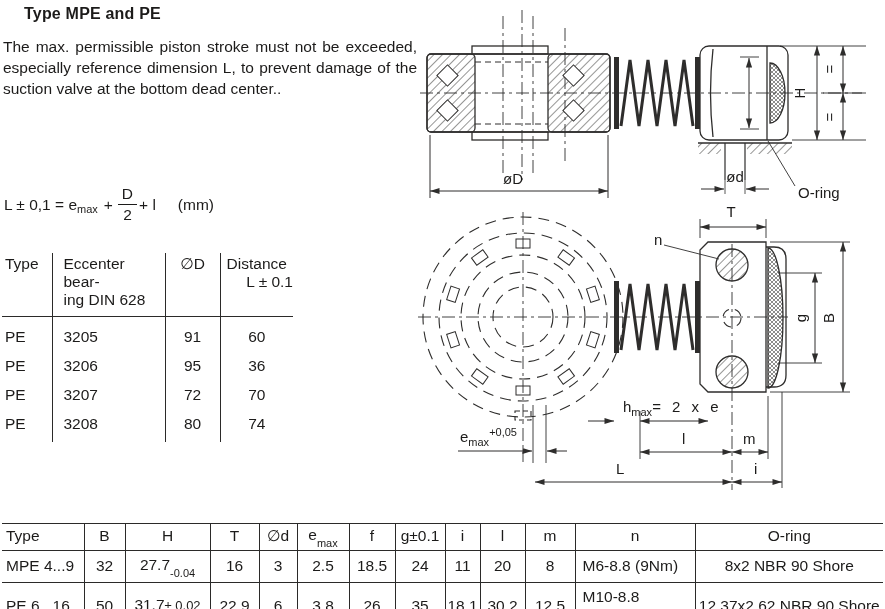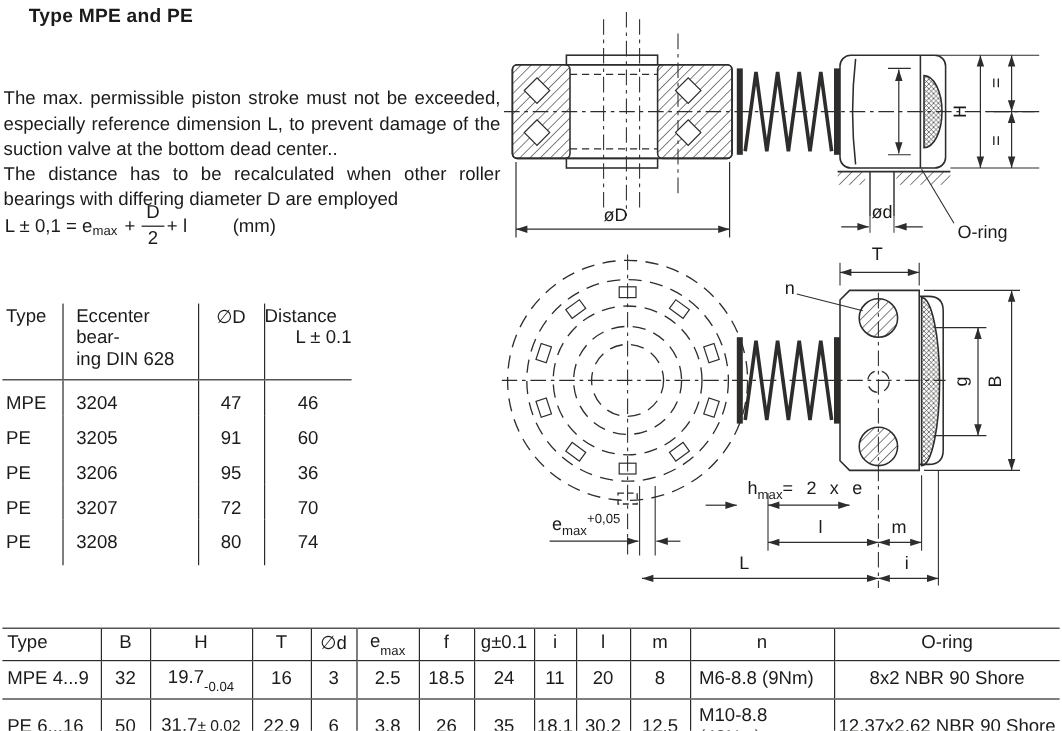--- a/index.html
+++ b/index.html
@@ -7,32 +7,32 @@
   body {
     width:885px; height:609px; position:relative; overflow:hidden;
     font-family:"Liberation Sans", sans-serif; color:#1c1b1a;
   }
   .page-title {
     position:absolute; left:3px; top:5px;
     font-size:16px; font-weight:bold; letter-spacing:.2px;margin-left:21px;
   }
   .intro {
     position:absolute; left:3px; top:36px; width:414px;
-    font-size:15.5px; line-height:21px; text-align:justify;margin-top:36px;
+    font-size:15.5px; line-height:21px; text-align:justify;
   }
   .formula {
-    position:absolute; left:4px; top:170px;
+    position:absolute; left:4px; top:186px;
     font-size:15.5px; display:flex; align-items:center;
   }
   .formula sub { font-size:11px; position:relative; top:4px; }
   .formula .op { margin:0 3px 0 6px; }
   .frac { display:inline-flex; flex-direction:column; align-items:center; margin:0 2px; line-height:1.05; }
   .fnum { border-bottom:1.4px solid #1c1b1a; padding:0 4px 2px; }
   .fden { padding-top:2px; }
-  .funit { margin-left:38px; }
+  .funit { margin-left:22px; }
 
   
   .bearing-table {
     position:absolute; left:2px; top:253px;
     border-collapse:collapse; font-size:15.5px;
   }
   .bearing-table th { font-weight:normal; text-align:left; vertical-align:top; padding-top:2px; }
   .bearing-table .bl { border-left:1.5px solid #2b2a29; }
   .bearing-table thead th { border-bottom:1.5px solid #2b2a29; padding-bottom:7px; }
   .bearing-table td { padding-top:11px; vertical-align:bottom; }
@@ -67,21 +67,20 @@
 </style>
 </head>
 <body>
 
 <div>
 
   <h1 class="page-title">Type MPE and PE</h1>
 
   <div class="intro">
     <p>The max. permissible piston stroke must not be exceeded, especially reference dimension L, to prevent damage of the suction valve at the bottom dead center..</p>
-    <p>The distance has to be recalculated when other roller bearings with differing diameter D are employed</p>
   </div>
 
   <div class="formula">
     <span>L ± 0,1 = e</span>
       <sub>max</sub>
     <span class="op">+</span>
     <span class="frac">
       <span class="fnum">D</span>
       <span class="fden">2</span>
     </span>
@@ -92,32 +91,26 @@
   <table class="bearing-table">
     <thead>
       <tr>
         <th class="c1">Type</th>
         <th class="c2 bl">
           <div>Eccenter bear-</div>
           <div>ing DIN 628</div>
         </th>
         <th class="c3 bl">∅D</th>
         <th class="c4 bl">
-          <div style="text-align:left">Distance</div>
+          <div style="text-align:center">Distance</div>
           <div style="text-align:right">L ± 0.1</div>
         </th>
       </tr>
     </thead>
     <tbody>
-      <tr>
-        <td class="c1">MPE</td>
-        <td class="c2 bl">3204</td>
-        <td class="c3 bl">47</td>
-        <td class="c4 bl">46</td>
-      </tr>
       <tr>
         <td class="c1">PE</td>
         <td class="c2 bl">3205</td>
         <td class="c3 bl">91</td>
         <td class="c4 bl">60</td>
       </tr>
       <tr>
         <td class="c1">PE</td>
         <td class="c2 bl">3206</td>
         <td class="c3 bl">95</td>
@@ -365,21 +358,21 @@
         <th class="bl">l</th>
         <th class="bl">m</th>
         <th class="bl">n</th>
         <th class="bl">O-ring</th>
       </tr>
     </thead>
     <tbody>
       <tr class="r1">
         <td class="al">MPE 4...9</td>
         <td class="bl">32</td>
-        <td class="bl"><span>19.7</span><sub>-0.04</sub><span class="tol"></span></td>
+        <td class="bl"><span>27.7</span><sub>-0.04</sub><span class="tol"></span></td>
         <td class="bl">16</td>
         <td class="bl">3</td>
         <td class="bl">2.5</td>
         <td class="bl">18.5</td>
         <td class="bl">24</td>
         <td class="bl">11</td>
         <td class="bl">20</td>
         <td class="bl">8</td>
         <td class="bl nl">M6-8.8 (9Nm)</td>
         <td class="bl">8x2 NBR 90 Shore</td>

